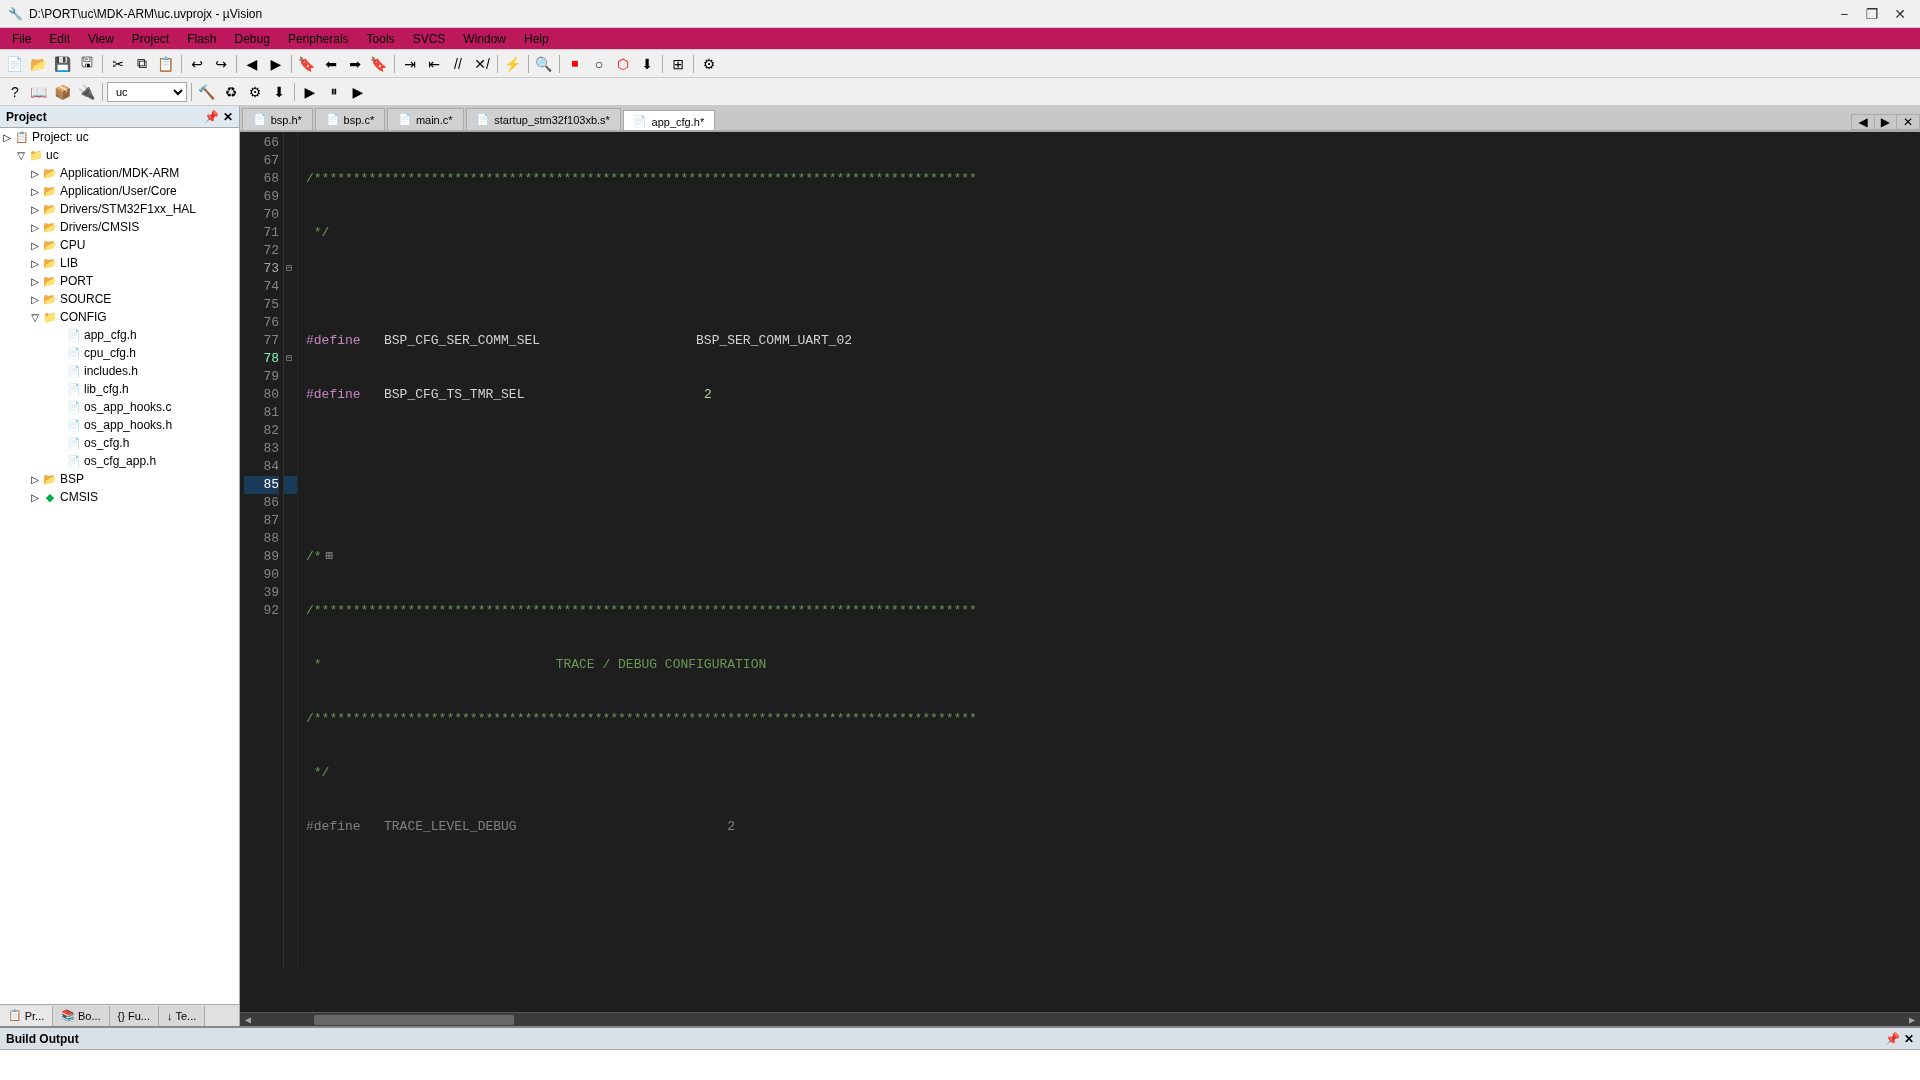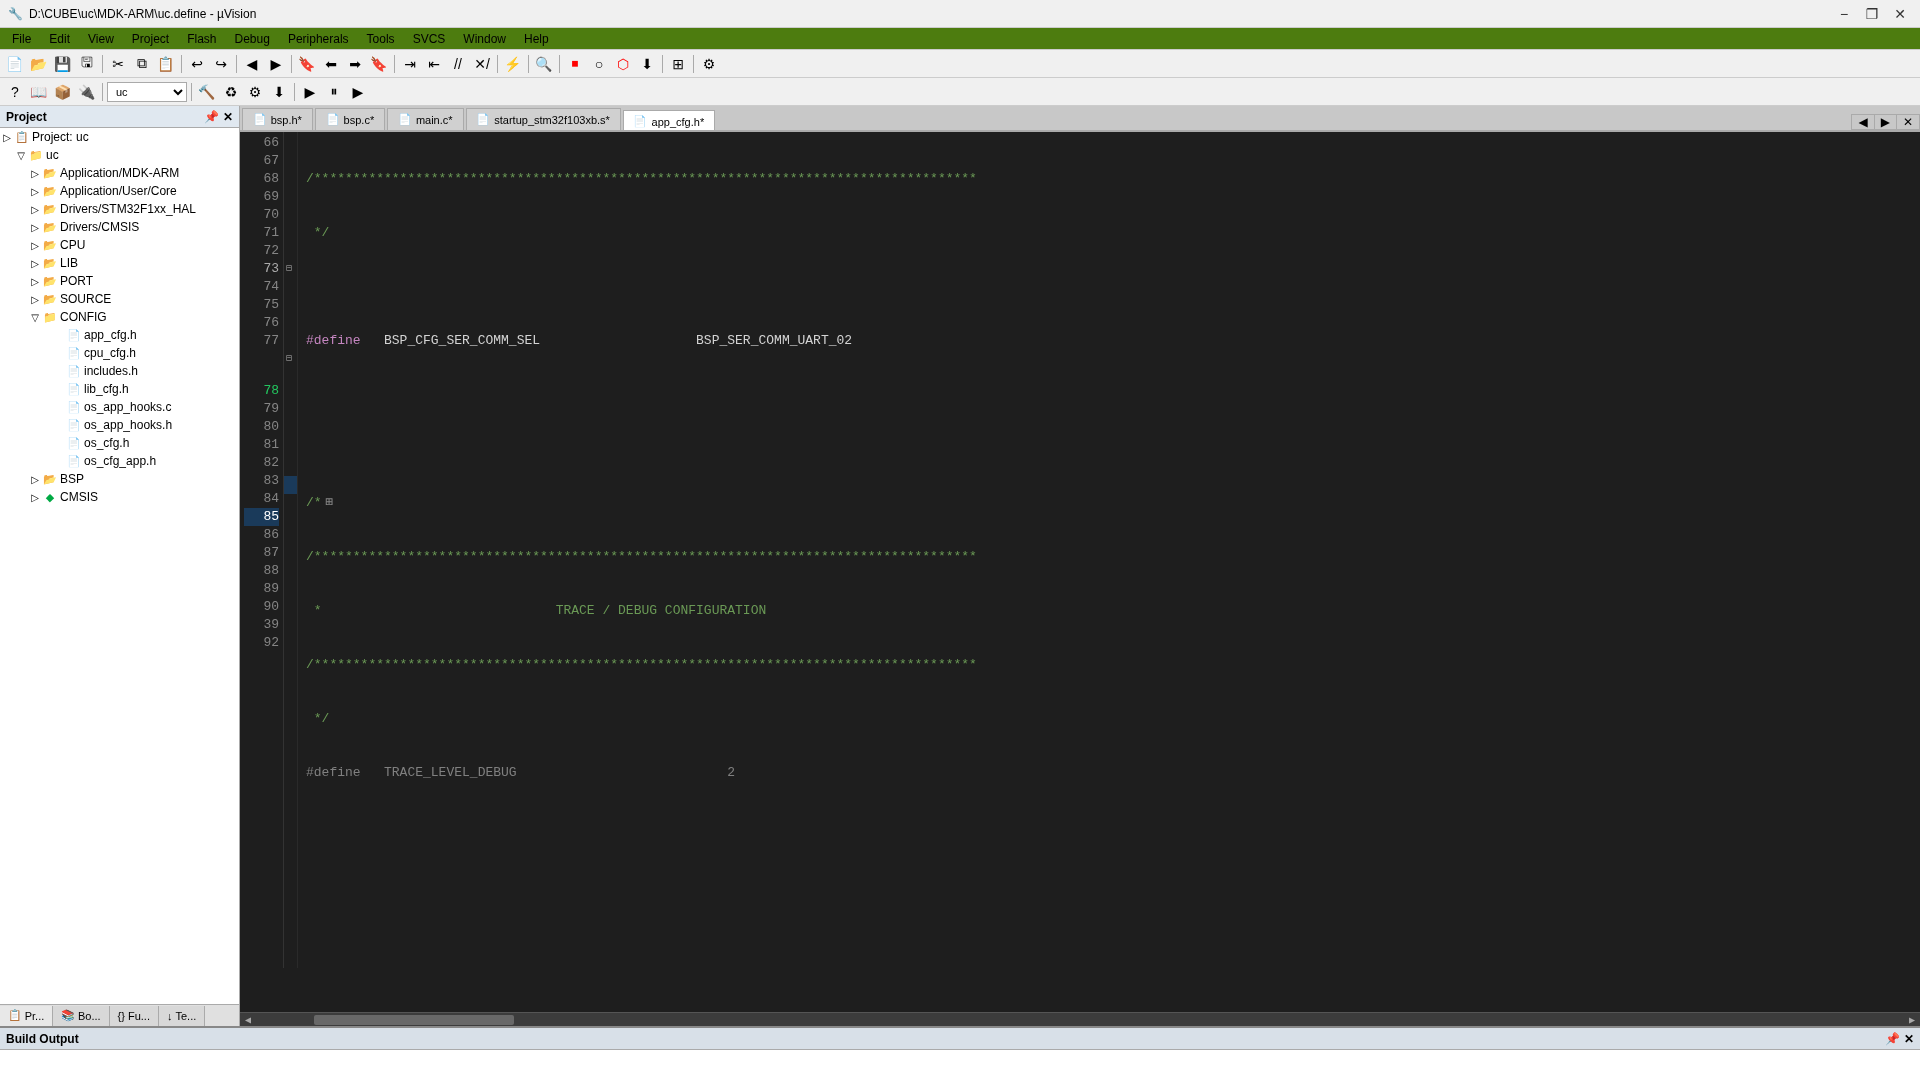--- a/index.html
+++ b/index.html
@@ -19,21 +19,21 @@
     }
     #title-bar .title { display: flex; align-items: center; gap: 6px; }
     #title-bar .controls { display: flex; gap: 4px; }
     #title-bar .controls span {
       width: 24px; height: 20px; display: flex; align-items: center; justify-content: center;
       cursor: pointer; font-size: 14px; color: #333;
     }
     
     
     #menu-bar {
-      background: #4d7c0f;
+      background: #be185d;
       height: 22px;
       display: flex;
       align-items: center;
       padding: 0 4px;
       border-bottom: 1px solid #ccc;
       font-family: Arial, sans-serif;
       font-size: 12px;
       gap: 2px;
     }
     #menu-bar span {
@@ -239,21 +239,21 @@
       padding: 0 4px;
       width: 80px;
     }
   </style>
 </head>
 <body>
 
 <div id="title-bar">
   <div class="title">
     <span>🔧</span>
-    <span>D:\CUBE\uc\MDK-ARM\uc.define - µVision</span>
+    <span>D:\PORT\uc\MDK-ARM\uc.uvprojx - µVision</span>
   </div>
   <div class="controls">
     <span>−</span>
     <span>❐</span>
     <span>✕</span>
   </div>
 </div>
 
 <div id="menu-bar">
   <span>File</span>
@@ -512,21 +512,21 @@
           <div>68</div>
           <div>69</div>
           <div>70</div>
           <div>71</div>
           <div>72</div>
           <div style="color:#aaa;">73</div>
           <div>74</div>
           <div>75</div>
           <div>76</div>
           <div>77</div>
-          <div style="color:#22c55e;margin-top:32px;">78</div>
+          <div style="color:#86efac;">78</div>
           <div>79</div>
           <div>80</div>
           <div>81</div>
           <div>82</div>
           <div>83</div>
           <div>84</div>
           <div style="background:#1a3a5a; color:#fff;">85</div>
           <div>86</div>
           <div>87</div>
           <div>88</div>
@@ -564,20 +564,21 @@
           <div style="height:18px;"></div>
           <div style="height:18px;"></div>
           <div style="height:18px;"></div>
         </div>
 
         <div id="code-content" style="flex:1; overflow:auto; font-family:'Courier New',monospace; font-size:13px; line-height:18px; color:#d4d4d4; background:#1e1e1e; padding-left:8px; padding-top:2px;">
           <div><span style="color:#6a9955;">/*************************************************************************************</span></div>
           <div><span style="color:#6a9955;"> */</span></div>
           <div>&nbsp;</div>
           <div><span style="color:#c586c0;">#define</span><span>   BSP_CFG_SER_COMM_SEL                    BSP_SER_COMM_UART_02</span></div>
+          <div><span style="color:#c586c0;">#define</span><span>   BSP_CFG_TS_TMR_SEL                       </span><span style="color:#b5cea8;">2</span></div>
           <div>&nbsp;</div>
           <div>&nbsp;</div>
           <div><span style="color:#6a9955;">/*</span><span style="color:#888; margin-left:4px; cursor:pointer;">⊞</span></div>
           <div><span style="color:#6a9955;">/*************************************************************************************</span></div>
           <div><span style="color:#6a9955;"> *                              TRACE / DEBUG CONFIGURATION</span></div>
           <div><span style="color:#6a9955;">/*************************************************************************************</span></div>
           <div><span style="color:#6a9955;"> */</span></div>
           <div><span style="color:#808080;">#define</span><span style="color:#808080;">   TRACE_LEVEL_DEBUG                           </span><span style="color:#b5cea8; color:#808080;">2</span></div>
           
           

